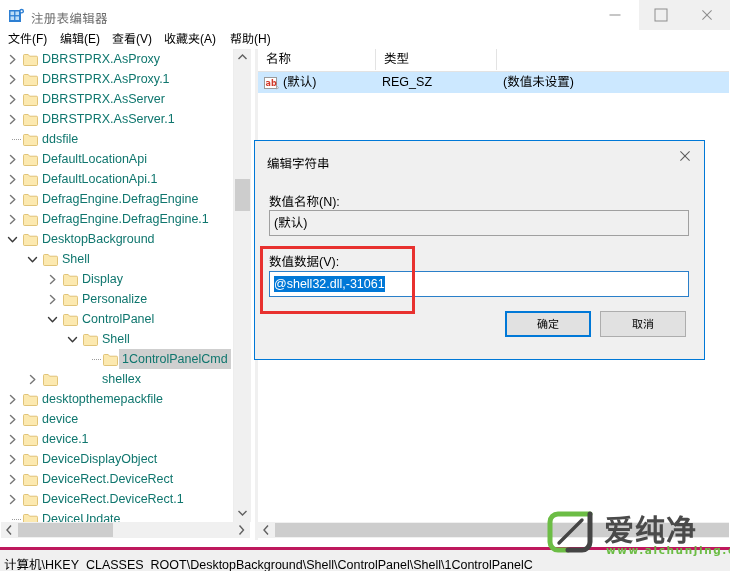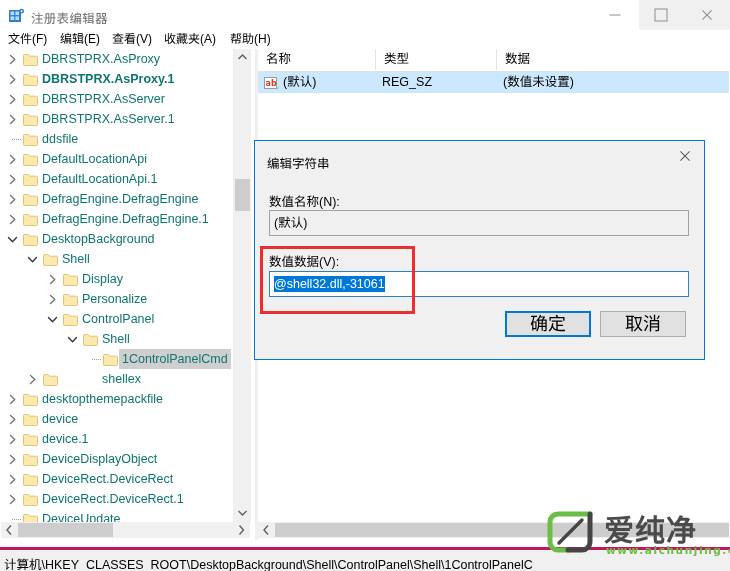--- a/index.html
+++ b/index.html
@@ -74,21 +74,21 @@
   .dlg-close .g{position:absolute;left:50%;top:50%;transform:translate(-50%,-50%);width:13px;height:13px;}
   .dlg-close .g:before,.dlg-close .g:after{content:"";position:absolute;left:0;top:6px;width:13px;height:1px;background:#5a5a5a;}
   .dlg-close .g:before{transform:rotate(45deg);}
   .dlg-close .g:after{transform:rotate(-45deg);}
   .dlg-label{position:absolute;font-size:12.5px;color:#000;}
   .dlg-input{position:absolute;box-sizing:border-box;height:26px;line-height:24px;font-size:12.5px;padding:0 4px;}
   .ro{background:#f0f0f0;border:1px solid #a0a0a0;color:#000;}
   .rw{background:#ffffff;border:1px solid #2a7fc9;color:#000;}
   .selected-text{background:#0078d7;color:#ffffff;padding:1px 0;}
   .dlg-btn{position:absolute;box-sizing:border-box;width:86px;height:26px;line-height:24px;text-align:center;
-           font-size:18px;background:#e1e1e1;border:1px solid #adadad;color:#000;cursor:default;}
+           font-size:11px;background:#e1e1e1;border:1px solid #adadad;color:#000;cursor:default;}
   .dlg-btn.default{border:2px solid #0078d7;line-height:22px;}
   .redbox{position:absolute;border:3px solid #e8312f;box-sizing:border-box;pointer-events:none;}
 
   
   .wm{position:absolute;left:546px;top:508px;width:180px;height:55px;}
   .wm-text{position:absolute;left:58px;top:-2px;font-size:30px;font-weight:bold;color:#4a4a4a;letter-spacing:1px;font-family:"DejaVu Sans",sans-serif;}
   .wm-url{position:absolute;left:60px;top:36px;font-size:10.5px;font-weight:bold;color:#6cbd45;letter-spacing:1.6px;font-family:"DejaVu Sans",sans-serif;}
 </style>
 </head>
 <body>
@@ -136,21 +136,21 @@
             <span class="tw" style="left: 6px;">
               <svg width="11" height="11" viewBox="0 0 11 11">
                 <polyline points="3.5,1.5 7.8,5.5 3.5,9.5" fill="none" stroke="#767676" stroke-width="1.4" stroke-linecap="round" stroke-linejoin="round"></polyline>
               </svg>
             </span>
             <span class="folder" style="left: 22px;"><svg width="15" height="13" viewBox="0 0 15 13">
                 <path d="M0.5 2.5 A1 1 0 0 1 1.5 1.5 H5.2 L6.6 3.2 H13.5 A1 1 0 0 1 14.5 4.2 V11.5 A1 1 0 0 1 13.5 12.5 H1.5 A1 1 0 0 1 0.5 11.5 Z" fill="#fce9b0" stroke="#d9b861" stroke-width="0.8"></path>
               </svg></span>
             <span class="tlabel" style="left: 41px;">DBRSTPRX.AsProxy</span>
           </div>
-          <div class="trow" style="top: 20px; position: absolute; left: 0px; right: 0px; font-weight: bold;">
+          <div class="trow" style="top: 20px; position: absolute; left: 0px; right: 0px;">
             <span class="tw" style="left: 6px;">
               <svg width="11" height="11" viewBox="0 0 11 11">
                 <polyline points="3.5,1.5 7.8,5.5 3.5,9.5" fill="none" stroke="#767676" stroke-width="1.4" stroke-linecap="round" stroke-linejoin="round"></polyline>
               </svg>
             </span>
             <span class="folder" style="left: 22px;"><svg width="15" height="13" viewBox="0 0 15 13">
                 <path d="M0.5 2.5 A1 1 0 0 1 1.5 1.5 H5.2 L6.6 3.2 H13.5 A1 1 0 0 1 14.5 4.2 V11.5 A1 1 0 0 1 13.5 12.5 H1.5 A1 1 0 0 1 0.5 11.5 Z" fill="#fce9b0" stroke="#d9b861" stroke-width="0.8"></path>
               </svg></span>
             <span class="tlabel" style="left: 41px;">DBRSTPRX.AsProxy.1</span>
           </div>
@@ -414,21 +414,20 @@
         </div>
       </div>
     </div>
 
     <div class="splitter"></div>
 
     <div class="pane-list">
       <div class="lv-head">
         <div class="lv-col" style="left:0;width:118px">名称</div>
         <div class="lv-col" style="left:118px;width:121px">类型</div>
-        <div class="lv-col" style="left:239px;width:232px;border-right:none">数据</div>
       </div>
 
       <div class="lv-row" style="top:23px;width:471px">
         <span class="abicon">
           <svg width="15" height="13" viewBox="0 0 15 13">
             <rect x="0.5" y="0.5" width="12" height="11" fill="#ffffff" stroke="#9a9a9a"></rect>
             <text x="1.6" y="9" font-family="DejaVu Sans, sans-serif" font-size="8" font-weight="bold" fill="#d03a2b">ab</text>
             <path d="M12.5 8.5 L14.5 11 L12.5 12 Z" fill="#ffffff" stroke="#9a9a9a" stroke-width="0.7"></path>
           </svg>
         </span>

